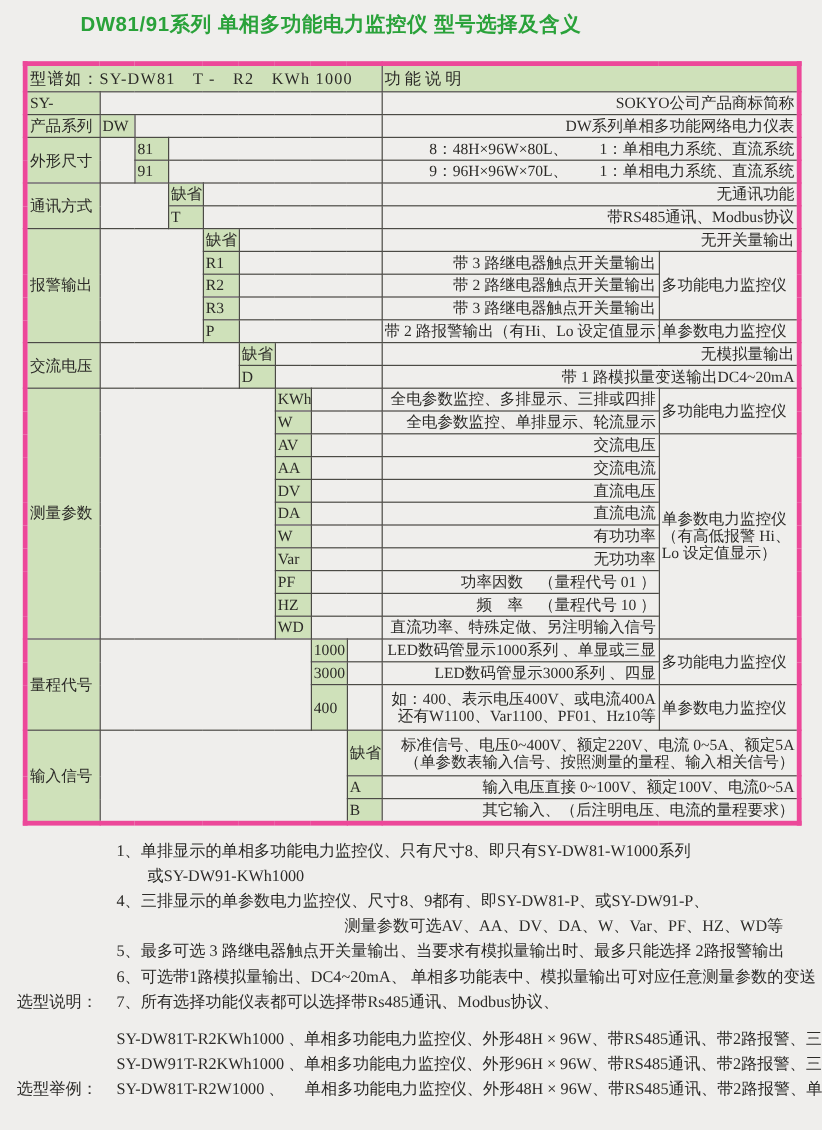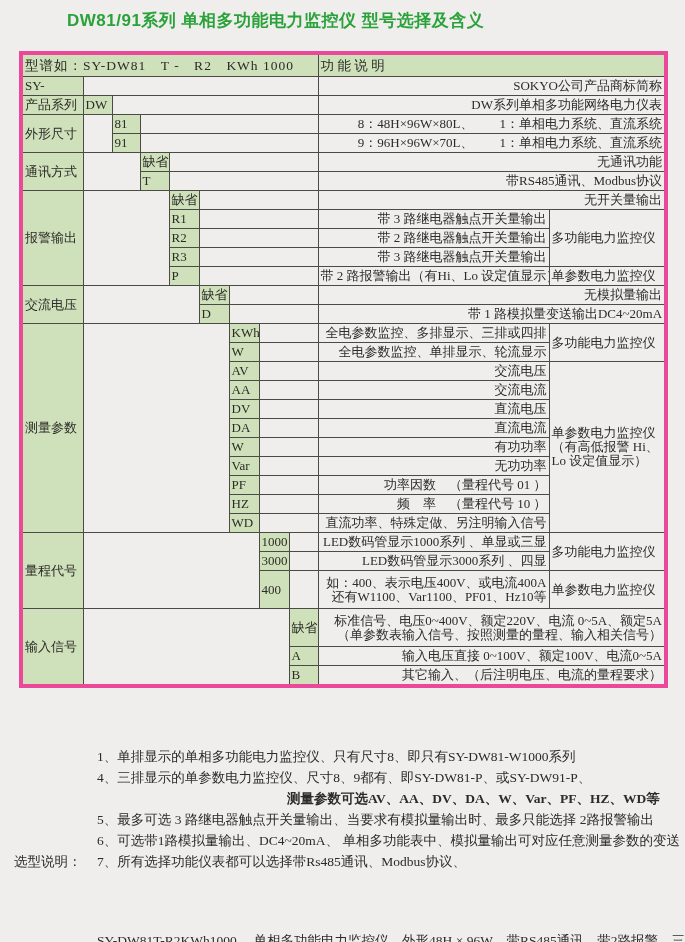--- a/index.html
+++ b/index.html
@@ -34,23 +34,23 @@
   td.code{background:#cfe1ba;text-align:left;font-size:12.5px;}
   td.desc{text-align:right;padding-left:6px;}
   td.annot{text-align:left;font-size:12.5px;}
   td.gap{background:transparent;}
   .pre{white-space:pre-line !important;}
   .section{
     display:flex;align-items:flex-end;
     margin:10px 0 0 14px;font-size:13.5px;line-height:21px;
   }
   .section .sec-label{width:83px;flex:none;white-space:nowrap;}
-  .sec-lines{flex:1;white-space:nowrap;margin-top:48px;}
+  .sec-lines{flex:1;white-space:nowrap;}
   .ind1{margin-left:26px;}
-  .ind2{margin-left:190px;font-weight:bold;}
+  .ind2{margin-left:190px;}
 </style>
 </head>
 <body>
 
 <div class="page-title">DW81/91系列 单相多功能电力监控仪 型号选择及含义</div>
 
 <table class="model">
   <colgroup>
     <col style="width:62px">
       <col style="width:29px">
@@ -251,20 +251,21 @@
     <td class="code">B</td>
     <td class="desc" colspan="2">其它输入、（后注明电压、电流的量程要求）</td>
   </tr>
 </tbody>
   </table>
 
 <div class="section">
   <span class="sec-label">选型说明：</span>
   <div class="sec-lines">
     <div>1、单排显示的单相多功能电力监控仪、只有尺寸8、即只有SY-DW81-W1000系列</div>
+    <div class="ind1">或SY-DW91-KWh1000</div>
     <div>4、三排显示的单参数电力监控仪、尺寸8、9都有、即SY-DW81-P、或SY-DW91-P、</div>
     <div class="ind2">测量参数可选AV、AA、DV、DA、W、Var、PF、HZ、WD等</div>
     <div>5、最多可选 3 路继电器触点开关量输出、当要求有模拟量输出时、最多只能选择 2路报警输出</div>
     <div>6、可选带1路模拟量输出、DC4~20mA、 单相多功能表中、模拟量输出可对应任意测量参数的变送</div>
     <div>7、所有选择功能仪表都可以选择带Rs485通讯、Modbus协议、</div>
   </div>
 </div>
 
 <div class="section">
   <span class="sec-label">选型举例：</span>

